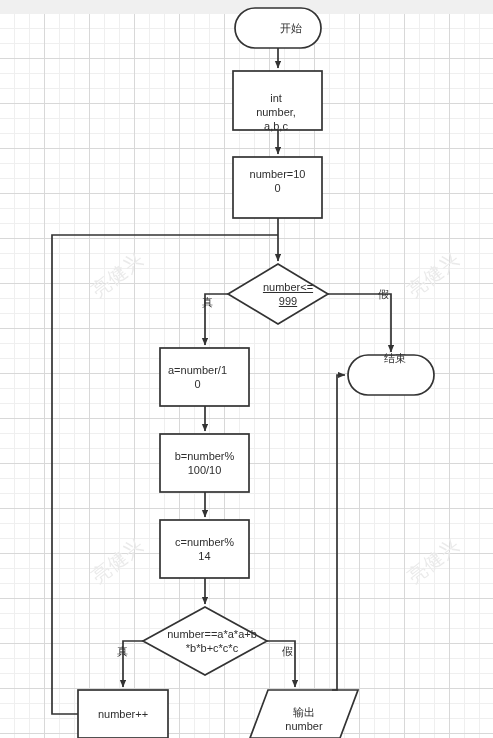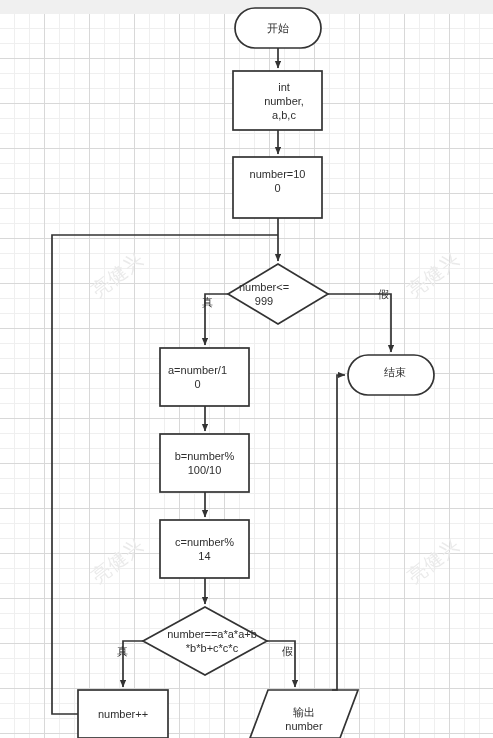--- a/index.html
+++ b/index.html
@@ -144,40 +144,40 @@
 
       <path d="M143,641 L123,641 L123,687" marker-end="url(#arrow)"></path>
 
       <path d="M267,641 L295,641 L295,687" marker-end="url(#arrow)"></path>
 
       <path d="M332,690 L337,690 L337,375 L345,375" marker-end="url(#arrow)"></path>
     </g>
   </svg>
 
   <div id="labels">
-      <div class="nodelabel" style="left: 235px; top: 8px; width: 86px; height: 40px; color: rgb(46, 46, 46);">开始</div>
-      <div class="nodelabel" style="left: 233px; top: 71px; width: 86px; height: 59px; color: rgb(46, 46, 46); margin-left: 8px;">int
+      <div class="nodelabel" style="left: 235px; top: 8px; width: 86px; height: 40px; color: rgb(46, 46, 46); padding-left: 13px;">开始</div>
+      <div class="nodelabel" style="left: 233px; top: 82px; width: 86px; height: 59px; color: rgb(46, 46, 46);">int
 number,
 a,b,c</div>
       <div class="nodelabel" style="left: 233px; top: 157px; width: 89px; height: 47px; color: rgb(46, 46, 46);">number=10
 0</div>
-      <div class="nodelabel" style="left: 200px; top: 264px; width: 128px; height: 60px; color: rgb(46, 46, 46);">number&lt;=
+      <div class="nodelabel" style="left: 224px; top: 264px; width: 128px; height: 60px; color: rgb(46, 46, 46); text-decoration: underline;">number&lt;=
 999</div>
       <div class="nodelabel" style="left: 160px; top: 348px; width: 75px; height: 58px; color: rgb(46, 46, 46);">a=number/1
 0</div>
       <div class="nodelabel" style="left: 160px; top: 434px; width: 89px; height: 58px; color: rgb(46, 46, 46);">b=number%
 100/10</div>
       <div class="nodelabel" style="left: 160px; top: 520px; width: 89px; height: 58px; color: rgb(46, 46, 46);">c=number%
 14</div>
       <div class="nodelabel" style="left: 136px; top: 607px; width: 152px; height: 68px; color: rgb(46, 46, 46);">number==a*a*a+b
 *b*b+c*c*c</div>
       <div class="nodelabel" style="left: 78px; top: 690px; width: 90px; height: 48px; color: rgb(46, 46, 46);">number++</div>
       <div class="nodelabel" style="left: 259px; top: 690px; width: 90px; height: 58px; color: rgb(46, 46, 46);">输出
 number</div>
-      <div class="nodelabel" style="left: 348px; top: 352px; width: 94px; height: 40px; color: rgb(46, 46, 46);">结束</div>
+      <div class="nodelabel" style="left: 348px; top: 338px; width: 94px; height: 40px; color: rgb(46, 46, 46);">结束</div>
     </div>
   <div id="edgelabels">
       <div class="edgelabel" style="left: 202px; top: 296px; color: rgb(46, 46, 46);">真</div>
       <div class="edgelabel" style="left: 378px; top: 288px; color: rgb(46, 46, 46);">假</div>
       <div class="edgelabel" style="left: 117px; top: 645px; color: rgb(46, 46, 46);">真</div>
       <div class="edgelabel" style="left: 282px; top: 645px; color: rgb(46, 46, 46);">假</div>
     </div>
   <div id="hitboxes">
       <div class="hitbox" style="left: 235px; top: 8px; width: 86px; height: 40px;"></div>
       <div class="hitbox" style="left: 233px; top: 71px; width: 89px; height: 59px;"></div>

